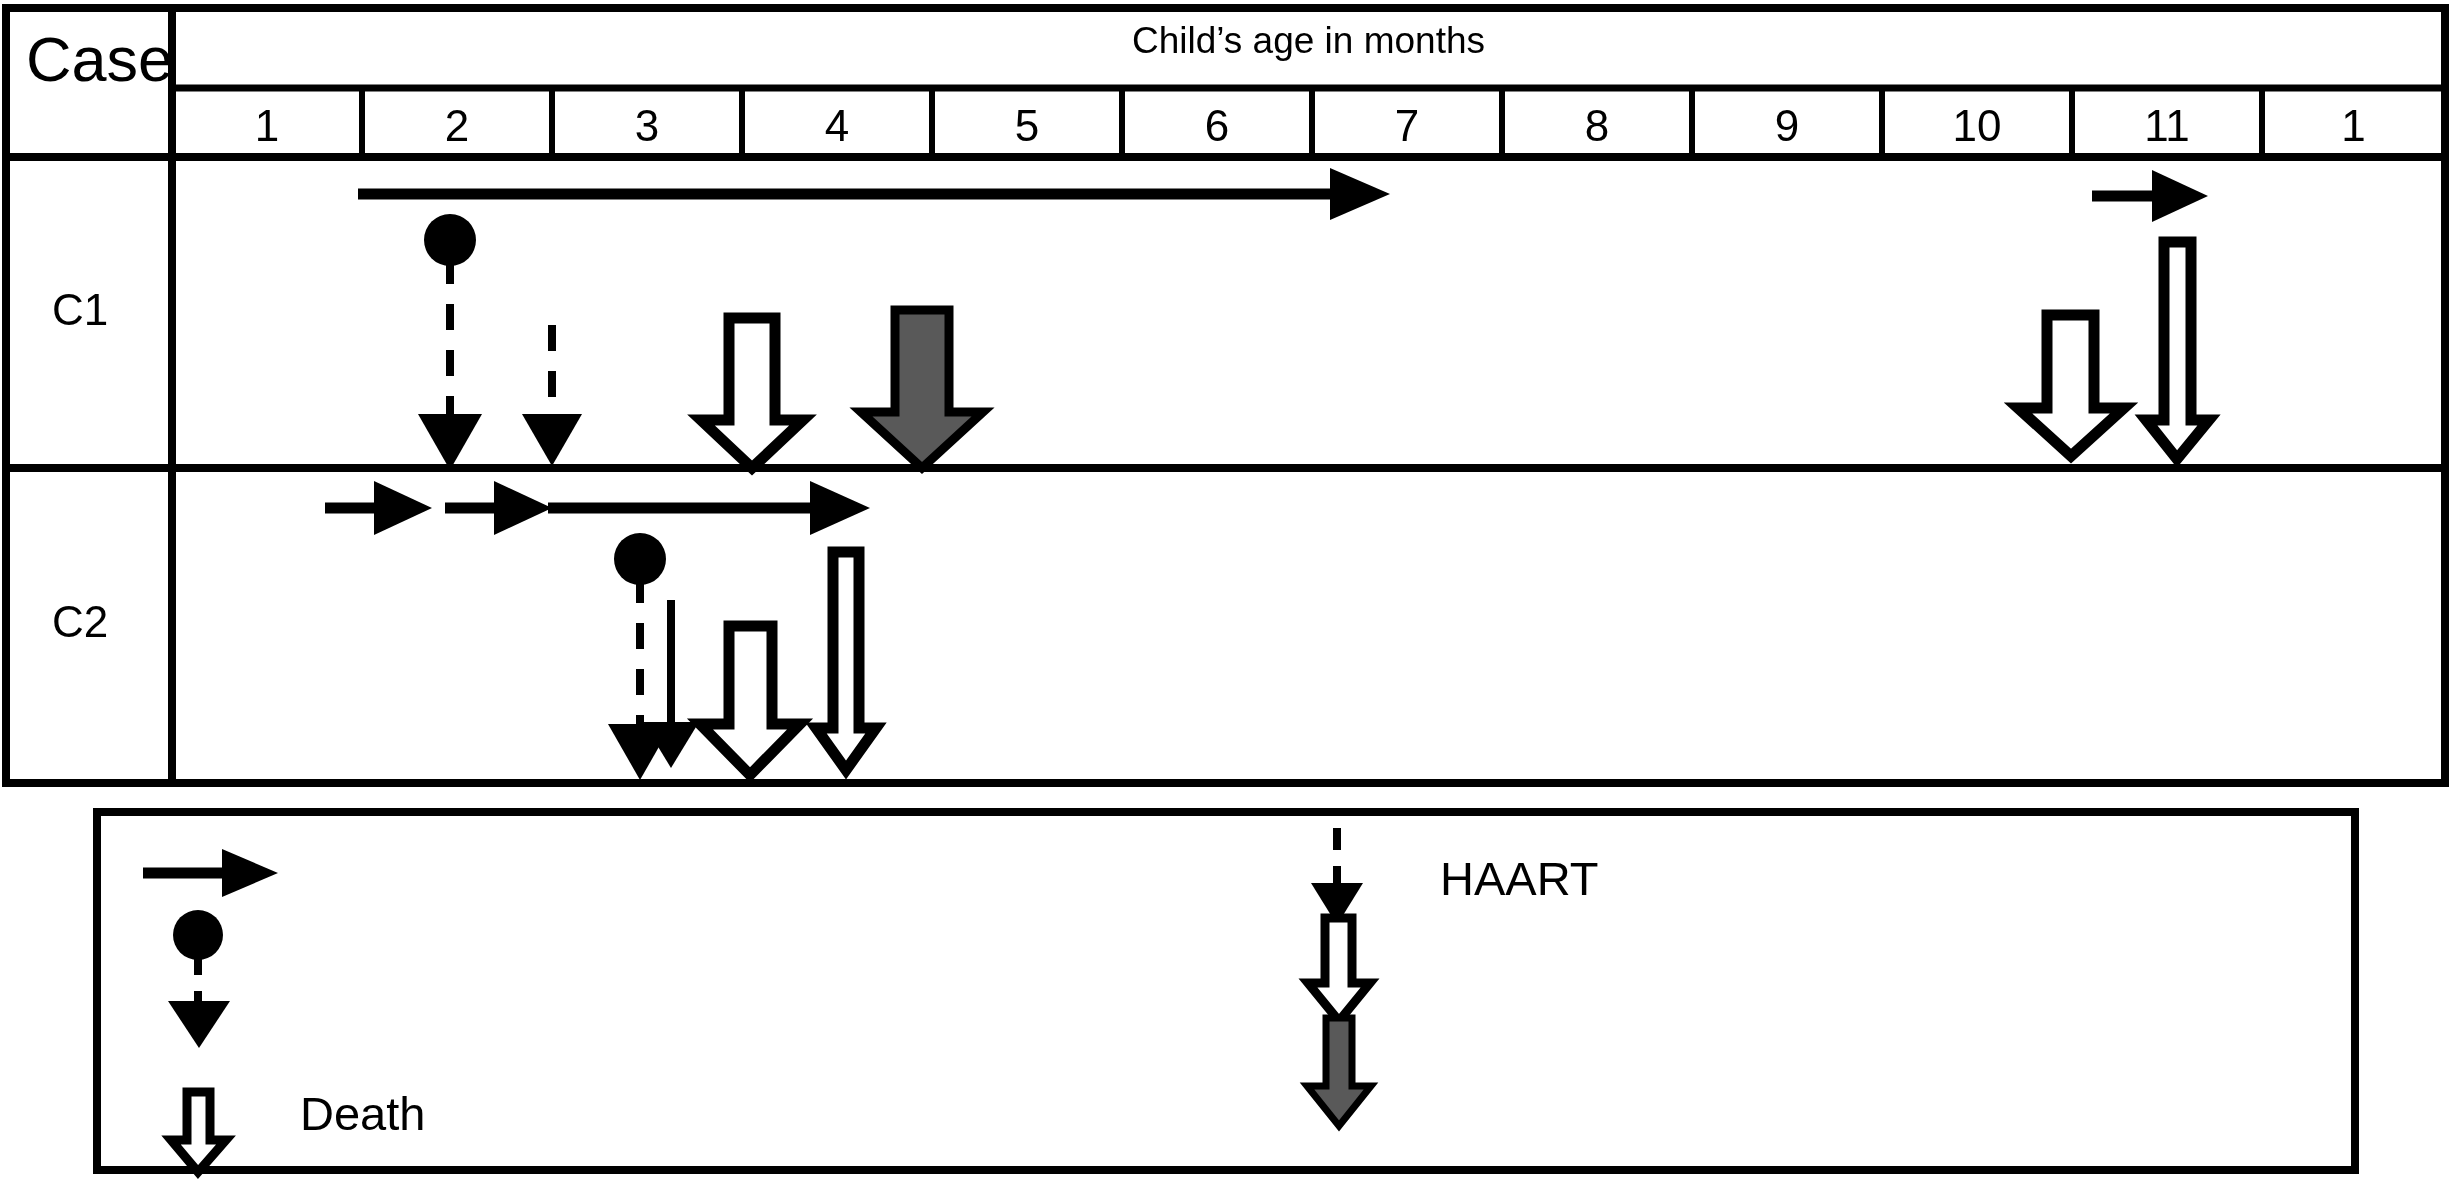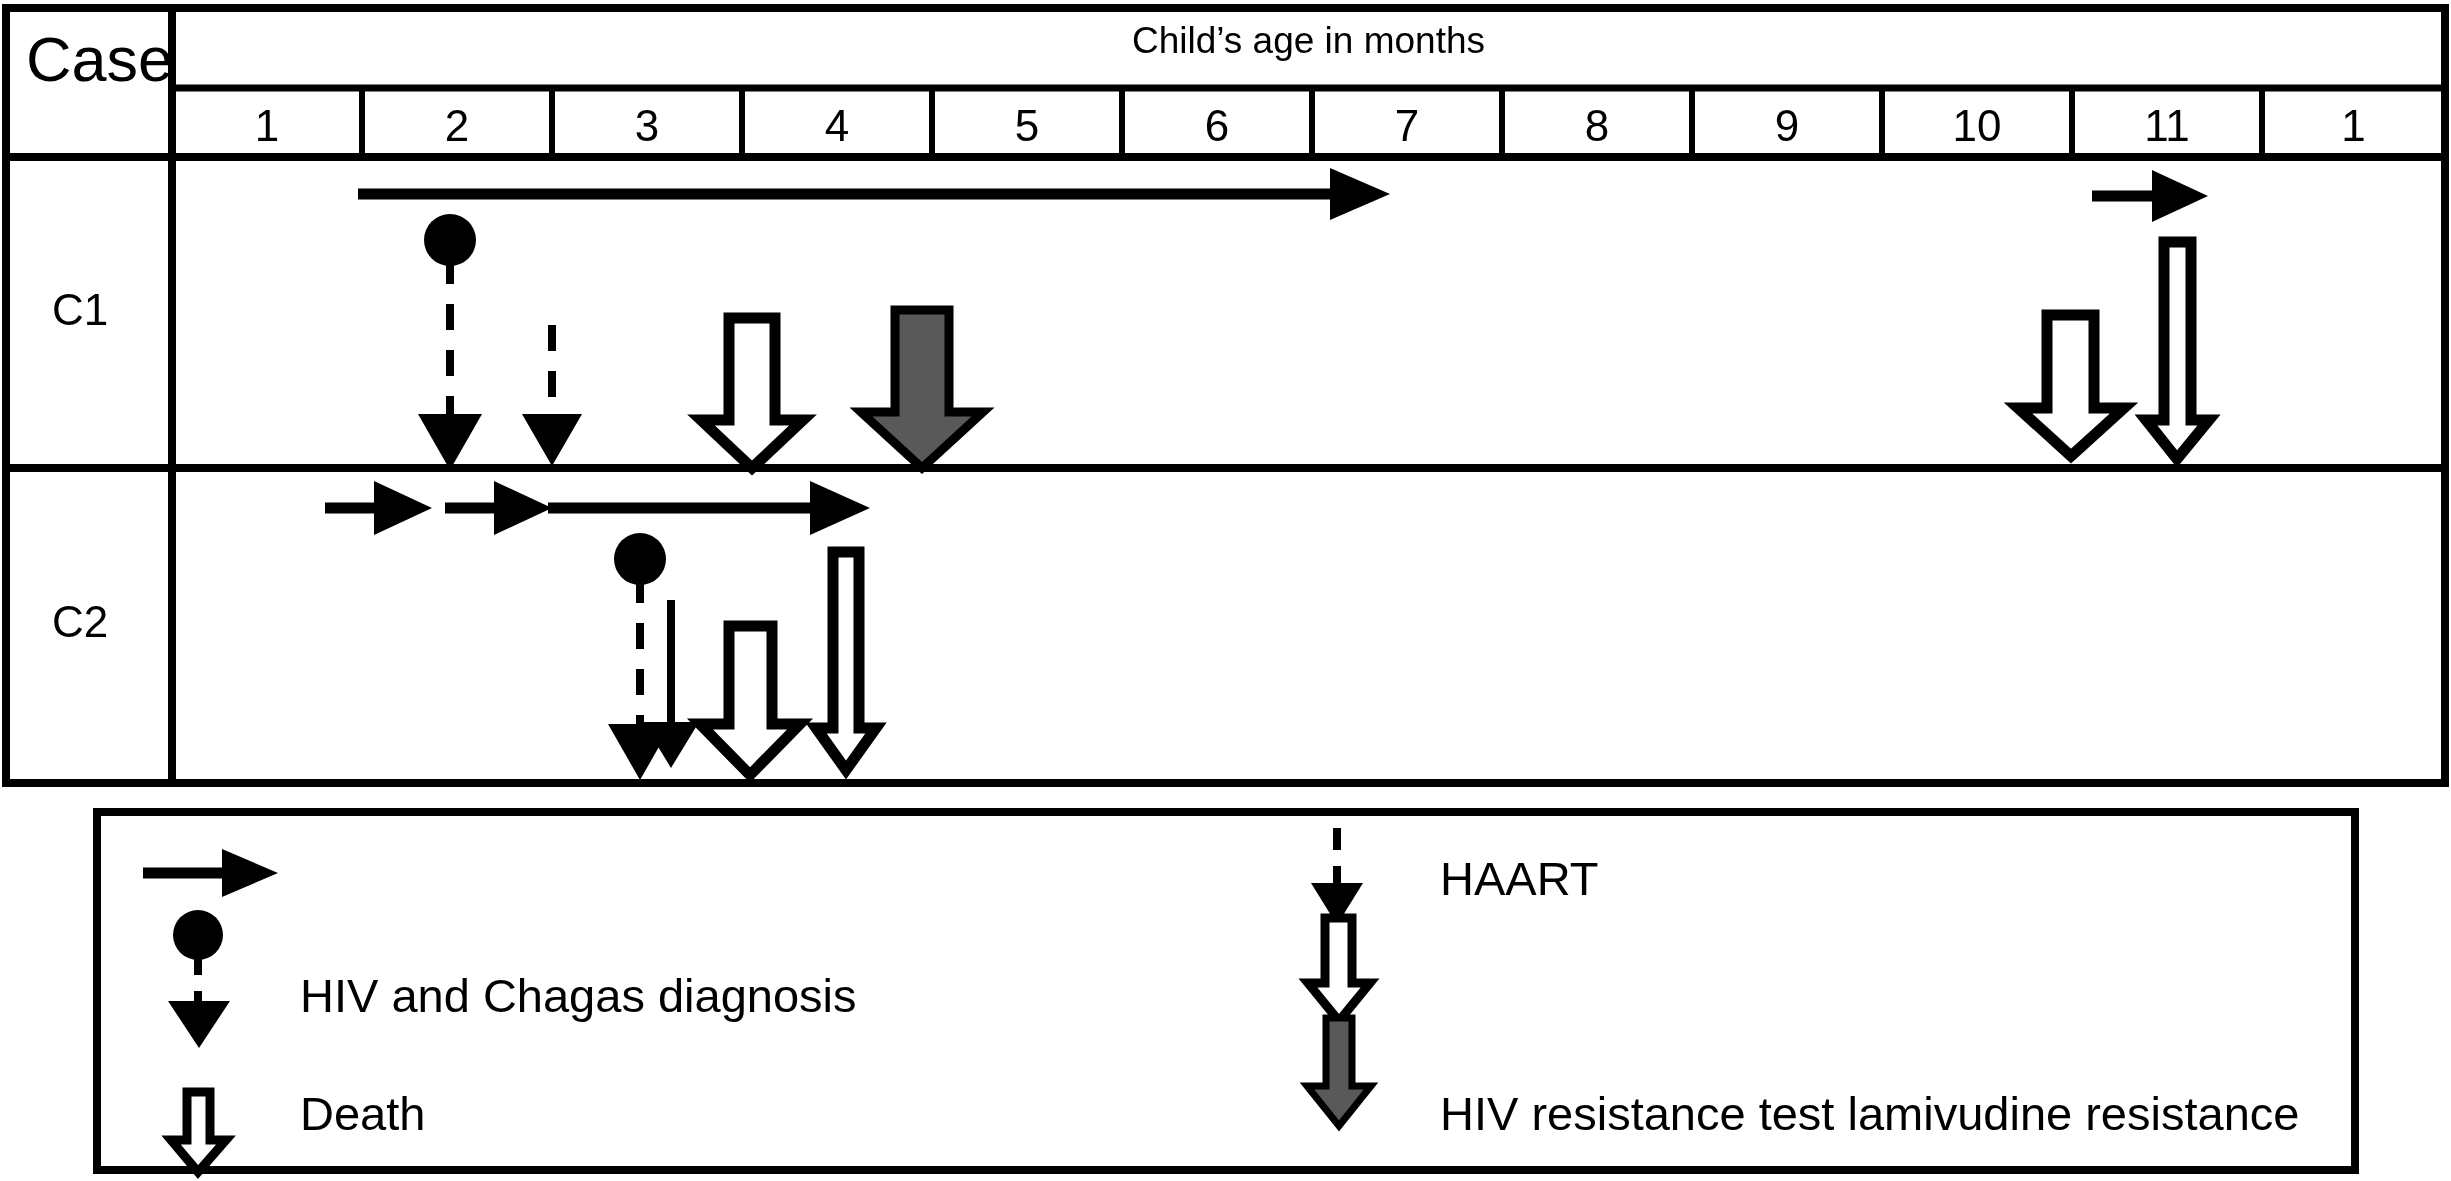--- a/index.html
+++ b/index.html
@@ -208,19 +208,17 @@
   <div class="lbl month-lbl" style="left:1312px;top:104px; width:190px;">7</div>
   <div class="lbl month-lbl" style="left:1502px;top:104px; width:190px;">8</div>
   <div class="lbl month-lbl" style="left:1692px;top:104px; width:190px;">9</div>
   <div class="lbl month-lbl" style="left:1882px;top:104px; width:190px;">10</div>
   <div class="lbl month-lbl" style="left:2072px;top:104px; width:190px;">11</div>
   <div class="lbl month-lbl" style="left:2262px;top:104px; width:183px;">1</div>
 
   <div class="lbl row-lbl" style="left:52px; top:288px;">C1</div>
   <div class="lbl row-lbl" style="left:52px; top:600px;">C2</div>
 
-  <div class="lbl legend-lbl" style="left:300px; top:972px;">HIV and Chagas diagnosis</div>
   <div class="lbl legend-lbl" style="left:300px; top:1090px;text-align:center;">Death</div>
 
   <div class="lbl legend-lbl" style="left:1440px; top:855px;">HAART</div>
-  <div class="lbl legend-lbl" style="left:1440px; top:1090px;">HIV resistance test lamivudine resistance</div>
 
 </div>
 
 </body></html>

